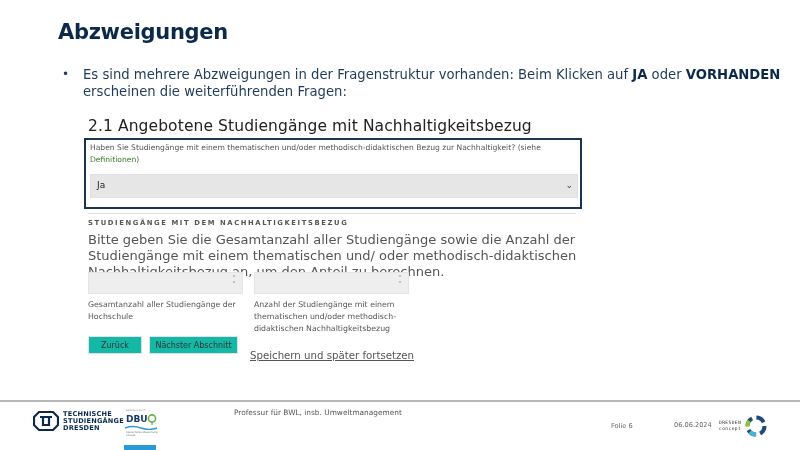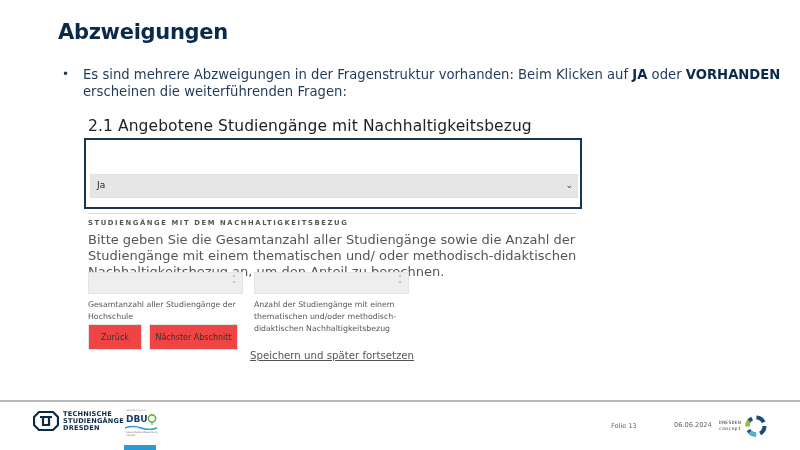--- a/index.html
+++ b/index.html
@@ -57,22 +57,22 @@
   }
   .num-input .spin {
     position: absolute; right: 6px; top: 4px; font-size: 8px; color: #999;
     line-height: 6px; text-align: center;
   }
   .input-label {
     position: absolute; top: 299px; font-size: 7.8px; line-height: 12px; color: #555;
   }
 
   .btn {
-    position: absolute; top: 324px; height: 26px;
-    background: #ef4444; border: 1px solid #e2e2e2;
+    position: absolute; top: 336px; height: 18px;
+    background: #14b8a6; border: 1px solid #e2e2e2;
     font-size: 8px; color: #333; display: flex; align-items: center; justify-content: center;
   }
   .save-link {
     position: absolute; left: 250px; top: 350px;
     font-size: 10.2px; color: #555; text-decoration: underline;
   }
 
   .footer-line {
     position: absolute; left: 0; top: 400px; width: 800px; height: 2px; background: #b8b8b8;
   }
@@ -105,20 +105,21 @@
 <div class="slide-title">Abzweigungen</div>
 
 <div class="bullet">
   <span class="dot">•</span>
   <span class="text"><span>Es sind mehrere Abzweigungen in der Fragenstruktur vorhanden: Beim Klicken auf </span><b>JA</b><span> oder </span><b>VORHANDEN</b><span> erscheinen die weiterführenden Fragen:</span></span>
 </div>
 
 <div class="form-heading">2.1 Angebotene Studiengänge mit Nachhaltigkeitsbezug</div>
 
 <div class="question-box">
+  <div class="question-text"><span>Haben Sie Studiengänge mit einem thematischen und/oder methodisch-didaktischen Bezug zur Nachhaltigkeit? (siehe </span><span class="link">Definitionen</span><span>)</span></div>
   <div class="select-box">
     <span class="select-value">Ja</span>
     <span class="select-chevron">⌄</span>
   </div>
 </div>
 
 <div class="divider"></div>
 <div class="section-label">STUDIENGÄNGE MIT DEM NACHHALTIGKEITSBEZUG</div>
 <div class="section-desc">Bitte geben Sie die Gesamtanzahl aller Studiengänge sowie die Anzahl der Studiengänge mit einem thematischen und/ oder methodisch-didaktischen Nachhaltigkeitsbezug an, um den Anteil zu berechnen.</div>
 
@@ -158,23 +159,24 @@
     <line x1="5" y1="8" x2="5" y2="11" stroke="#6ab04c" stroke-width="1.2"></line>
   </svg>
   <svg style="position:absolute; left:3px; top:16px;" width="32" height="5" viewBox="0 0 32 5">
     <path d="M0 3 Q8 0 16 3 T32 3" fill="none" stroke="#2a9ad6" stroke-width="1.4"></path>
   </svg>
   <div class="dbu-sub">Deutsche Bundesstiftung Umwelt</div>
   <div class="dbu-bar"></div>
 </div>
 
 <div class="footer-text">
+  <div>Professur für BWL, insb. Umweltmanagement</div>
 </div>
 
-<div class="slide-number">Folie 13</div>
+<div class="slide-number">Folie 6</div>
 <div class="slide-date">06.06.2024</div>
 
 <div class="dresden-logo">
   <div class="dresden-text">
     <div>DRESDEN</div>
     <div>concept</div>
   </div>
   <svg width="24" height="24" viewBox="0 0 24 24">
     <circle cx="12" cy="12" r="8.5" fill="none" stroke="#1f4a7a" stroke-width="4" stroke-dasharray="9 4.4"></circle>
     <circle cx="12" cy="12" r="8.5" fill="none" stroke="#8cc63f" stroke-width="4" stroke-dasharray="6 30" stroke-dashoffset="-26"></circle>

